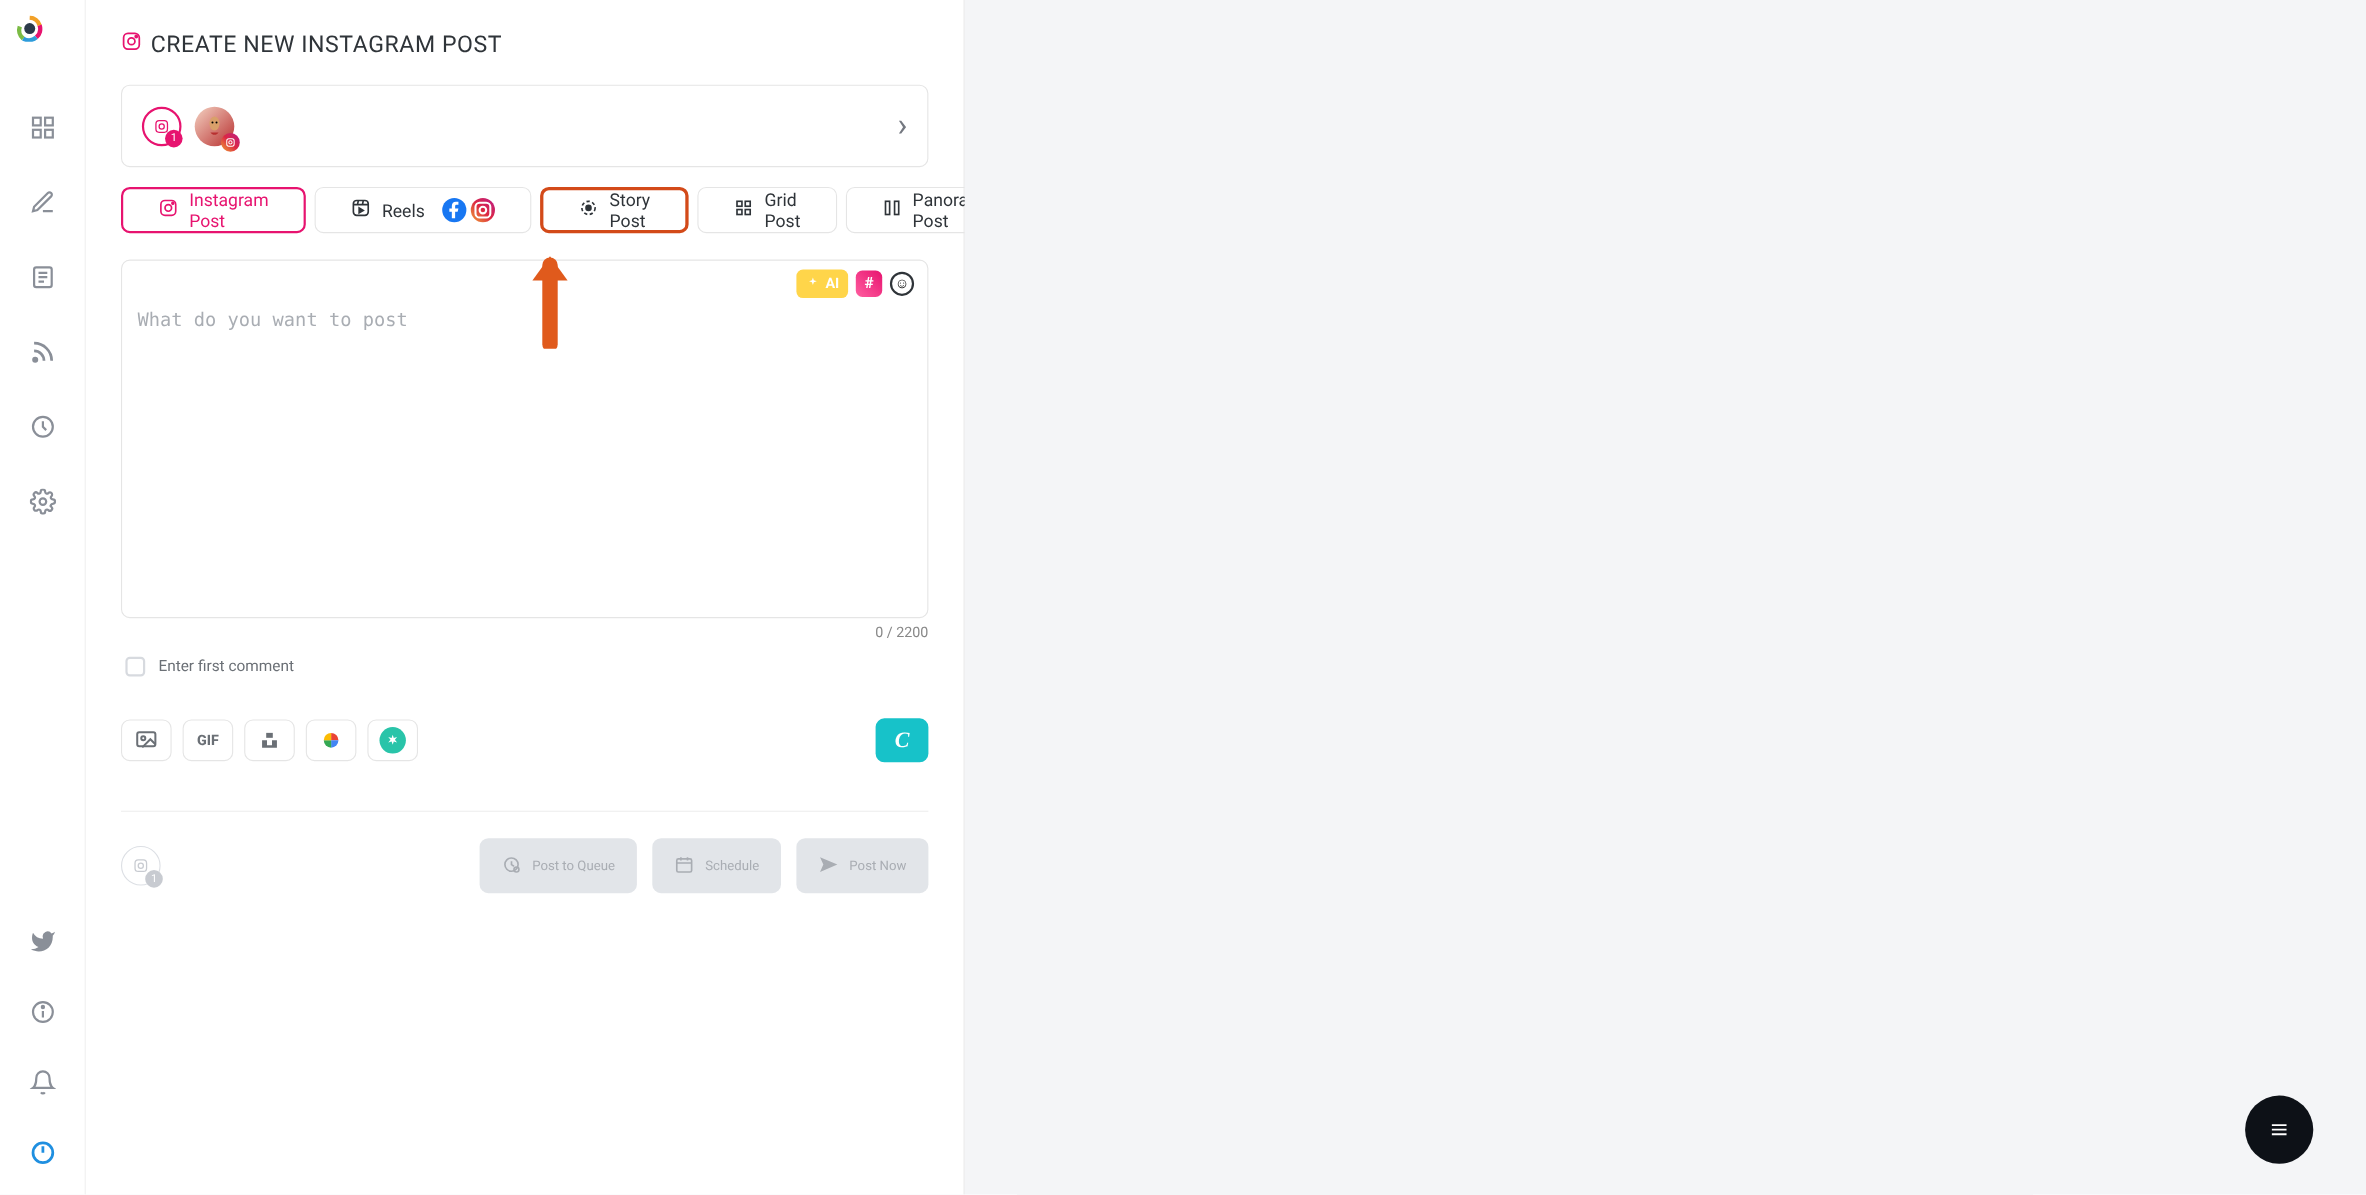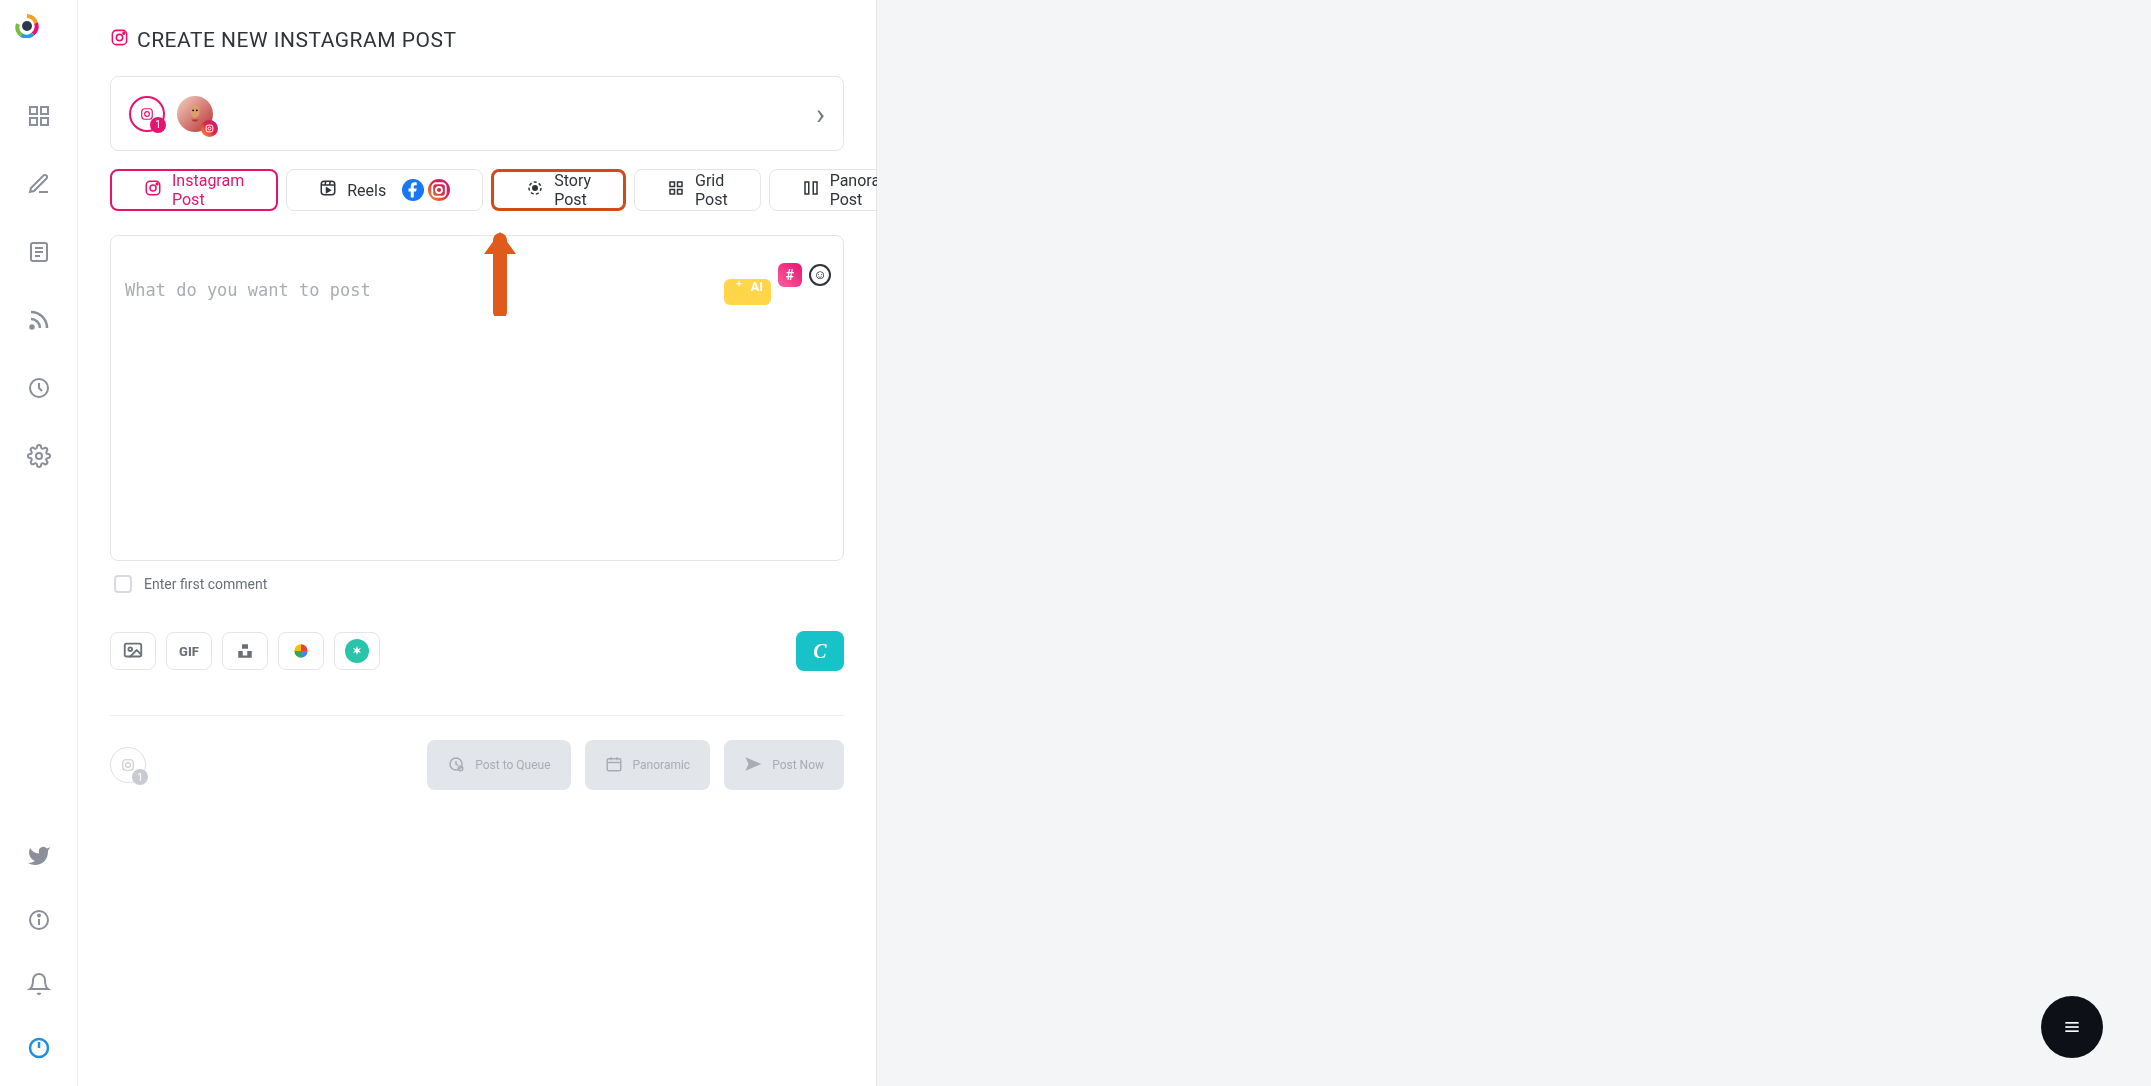--- a/index.html
+++ b/index.html
@@ -34,21 +34,21 @@
     .tab.active { border:2px solid #e7136f; color:#e7136f; }
     .tab.highlight { border:3px solid #d34a19; }
     .tab svg { width:18px; height:18px; }
     .mini-net { display:flex; gap:4px; margin-left:6px; }
     .net-dot { width:22px; height:22px; border-radius:50%; display:flex; align-items:center; justify-content:center; }
     .net-fb { background:#1877f2; }
     .net-ig { background:linear-gradient(45deg,#f09433,#e6683c,#dc2743,#cc2366,#bc1888); }
 
     .compose-wrap { border:1px solid #e5e5e5; border-radius:8px; min-height:326px; padding:12px 14px 10px; position:relative; }
     .compose-tools { position:absolute; top:8px; right:12px; display:flex; gap:7px; align-items:center; }
-    .ai-chip { background:#ffd54a; color:#fff; border-radius:6px; height:26px; padding:0 8px; display:flex; gap:4px; font-weight:700; font-size:13px; cursor:pointer;margin-top:35px; }
+    .ai-chip { background:#ffd54a; color:#fff; border-radius:6px; height:26px; padding:0 8px; display:flex; align-items:center; gap:4px; font-weight:700; font-size:13px; cursor:pointer; }
     .hash-chip { width:24px; height:24px; border-radius:6px; background:linear-gradient(45deg,#ff5ea0,#e7136f); display:flex; align-items:center; justify-content:center; color:#fff; cursor:pointer; font-weight:700; font-size:14px;}
     .emoji-chip { width:22px; height:22px; border-radius:50%; border:2px solid #2f3439; display:flex; align-items:center; justify-content:center; cursor:pointer; font-size:13px; }
     .compose-ta { width:100%; height:280px; border:none; outline:none; resize:none; font-size:17px; color:#2f3439; padding-top:32px; }
     .compose-ta::placeholder { color:#a9adb3; }
     .annot-arrow { position:absolute; top:-10px; left:368px; pointer-events:none; }
     .counter { text-align:right; font-size:13px; color:#888; margin-top:6px; }
 
     .first-comment-row { display:flex; align-items:center; gap:12px; margin-top:14px; margin-left:4px; font-size:14px; color:#6b7076; }
     .first-comment-row .chk { width:18px; height:18px; border:2px solid #d7dadf; border-radius:4px; }
 
@@ -234,20 +234,21 @@
         </span>
       <span class="hash-chip">#</span>
       <span class="emoji-chip">☺</span>
     </div>
     <textarea class="compose-ta" placeholder="What do you want to post" style=""></textarea>
     <svg class="annot-arrow" width="42" height="90">
         <path d="M21 86 L21 14" stroke="#e05a1c" stroke-width="14" stroke-linecap="round"></path>
         <path d="M5 28 L21 6 L37 28" fill="#e05a1c"></path>
       </svg>
   </div>
+  <div class="counter">0 / 2200</div>
 
   <label class="first-comment-row">
     <span class="chk"></span>
     <span>Enter first comment</span>
   </label>
 
   <div class="media-row">
     <div class="media-btn">
         <svg width="22" height="22" viewBox="0 0 24 24" fill="none" stroke="currentColor" stroke-width="2">
           <rect x="3" y="4" width="18" height="14" rx="2"></rect>
@@ -299,21 +300,21 @@
             </svg></span>
         <span>Post to Queue</span>
       </div>
       <div class="foot-btn">
         <span><svg viewBox="0 0 24 24" fill="none" stroke="currentColor" stroke-width="2">
               <rect x="3" y="5" width="18" height="16" rx="2"></rect>
               <line x1="3" y1="10" x2="21" y2="10"></line>
               <line x1="8" y1="3" x2="8" y2="7"></line>
               <line x1="16" y1="3" x2="16" y2="7"></line>
             </svg></span>
-        <span>Panoramic</span>
+        <span>Schedule</span>
       </div>
       <div class="foot-btn">
         <span><svg viewBox="0 0 24 24" fill="currentColor">
               <path d="M2 21l21-9L2 3l4 9-4 9z"></path>
             </svg></span>
         <span>Post Now</span>
       </div>
     </div>
   </div>
 

